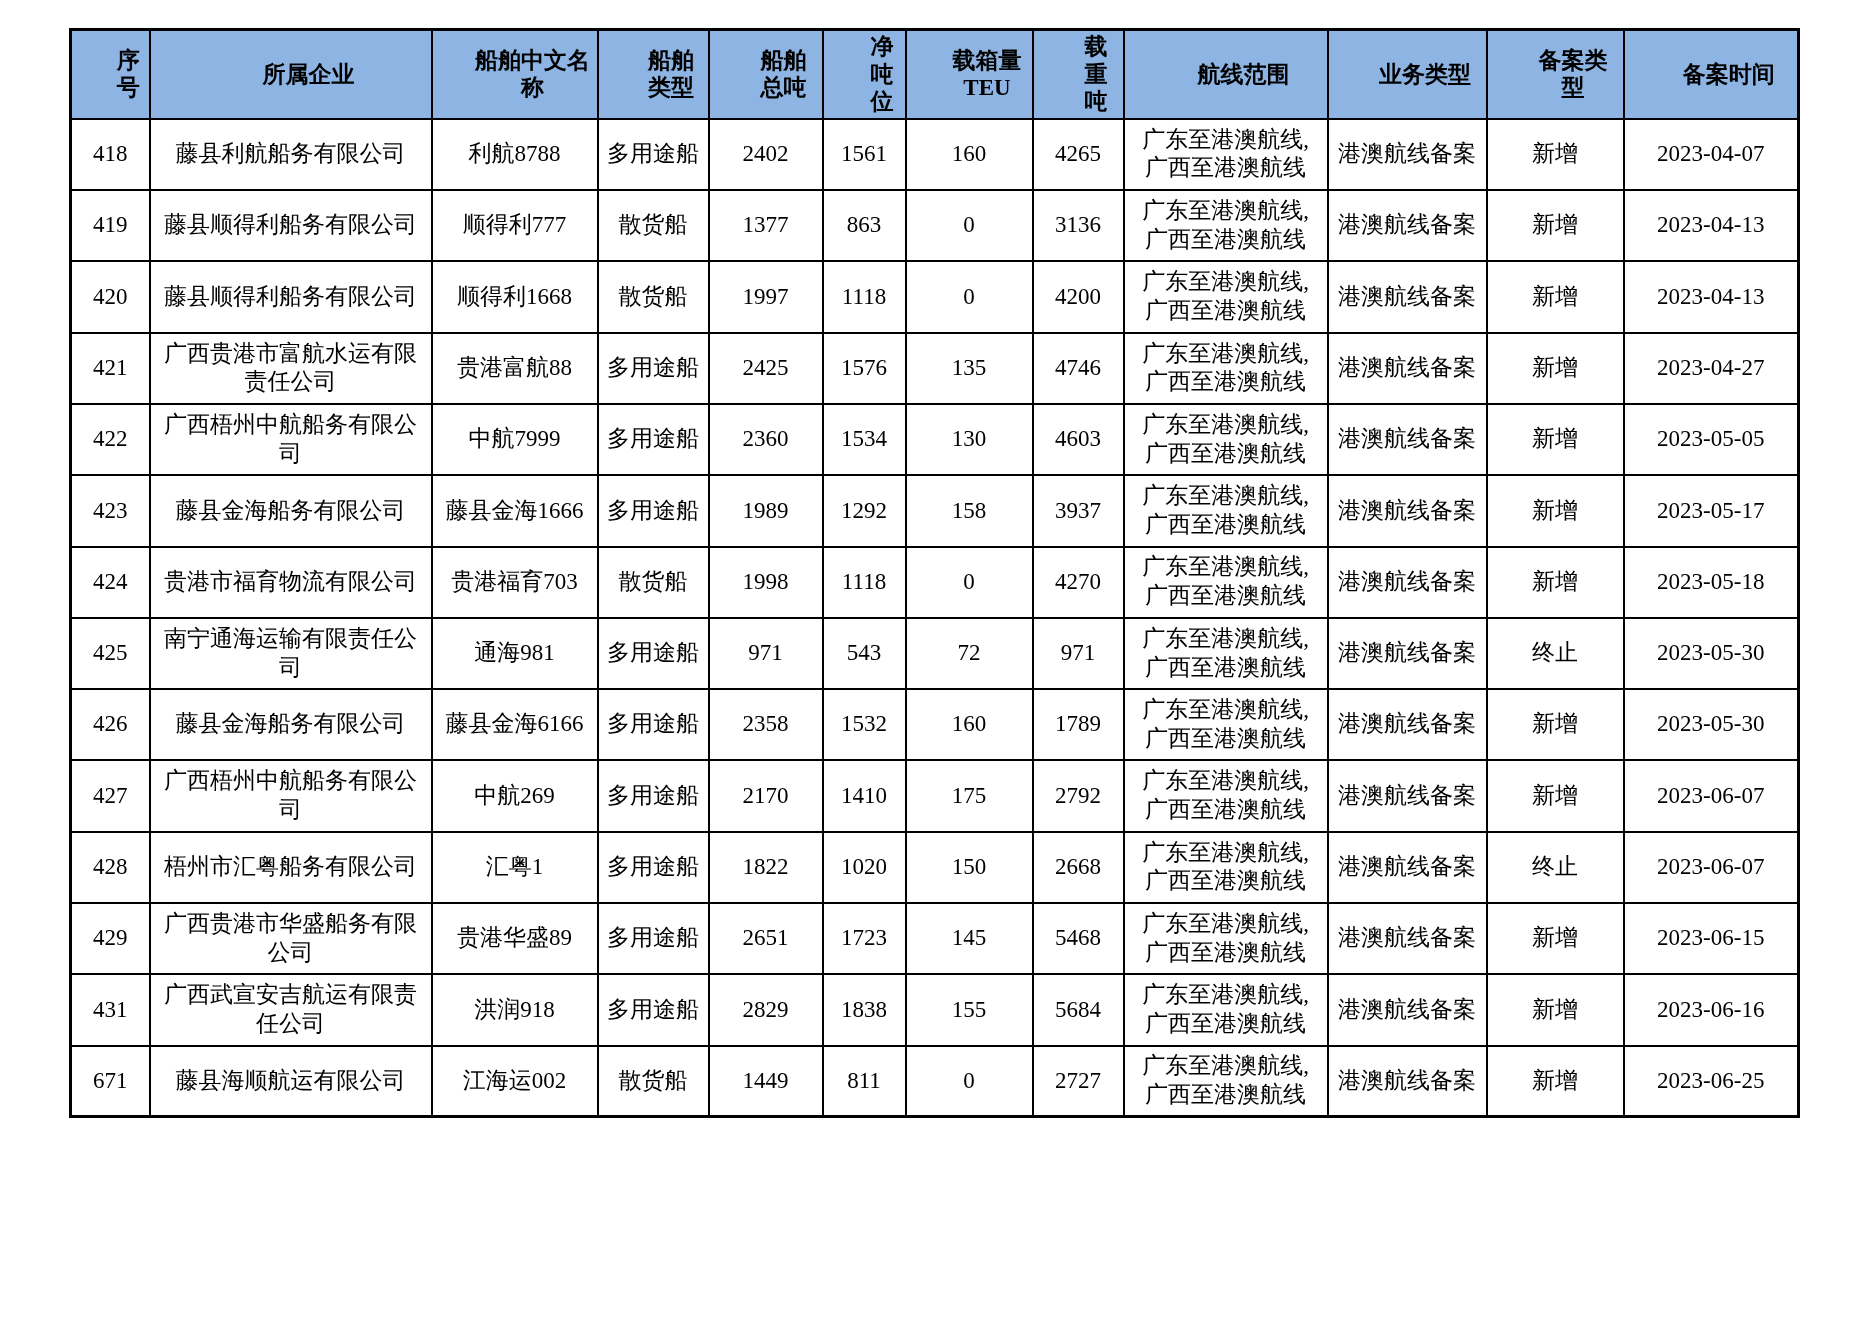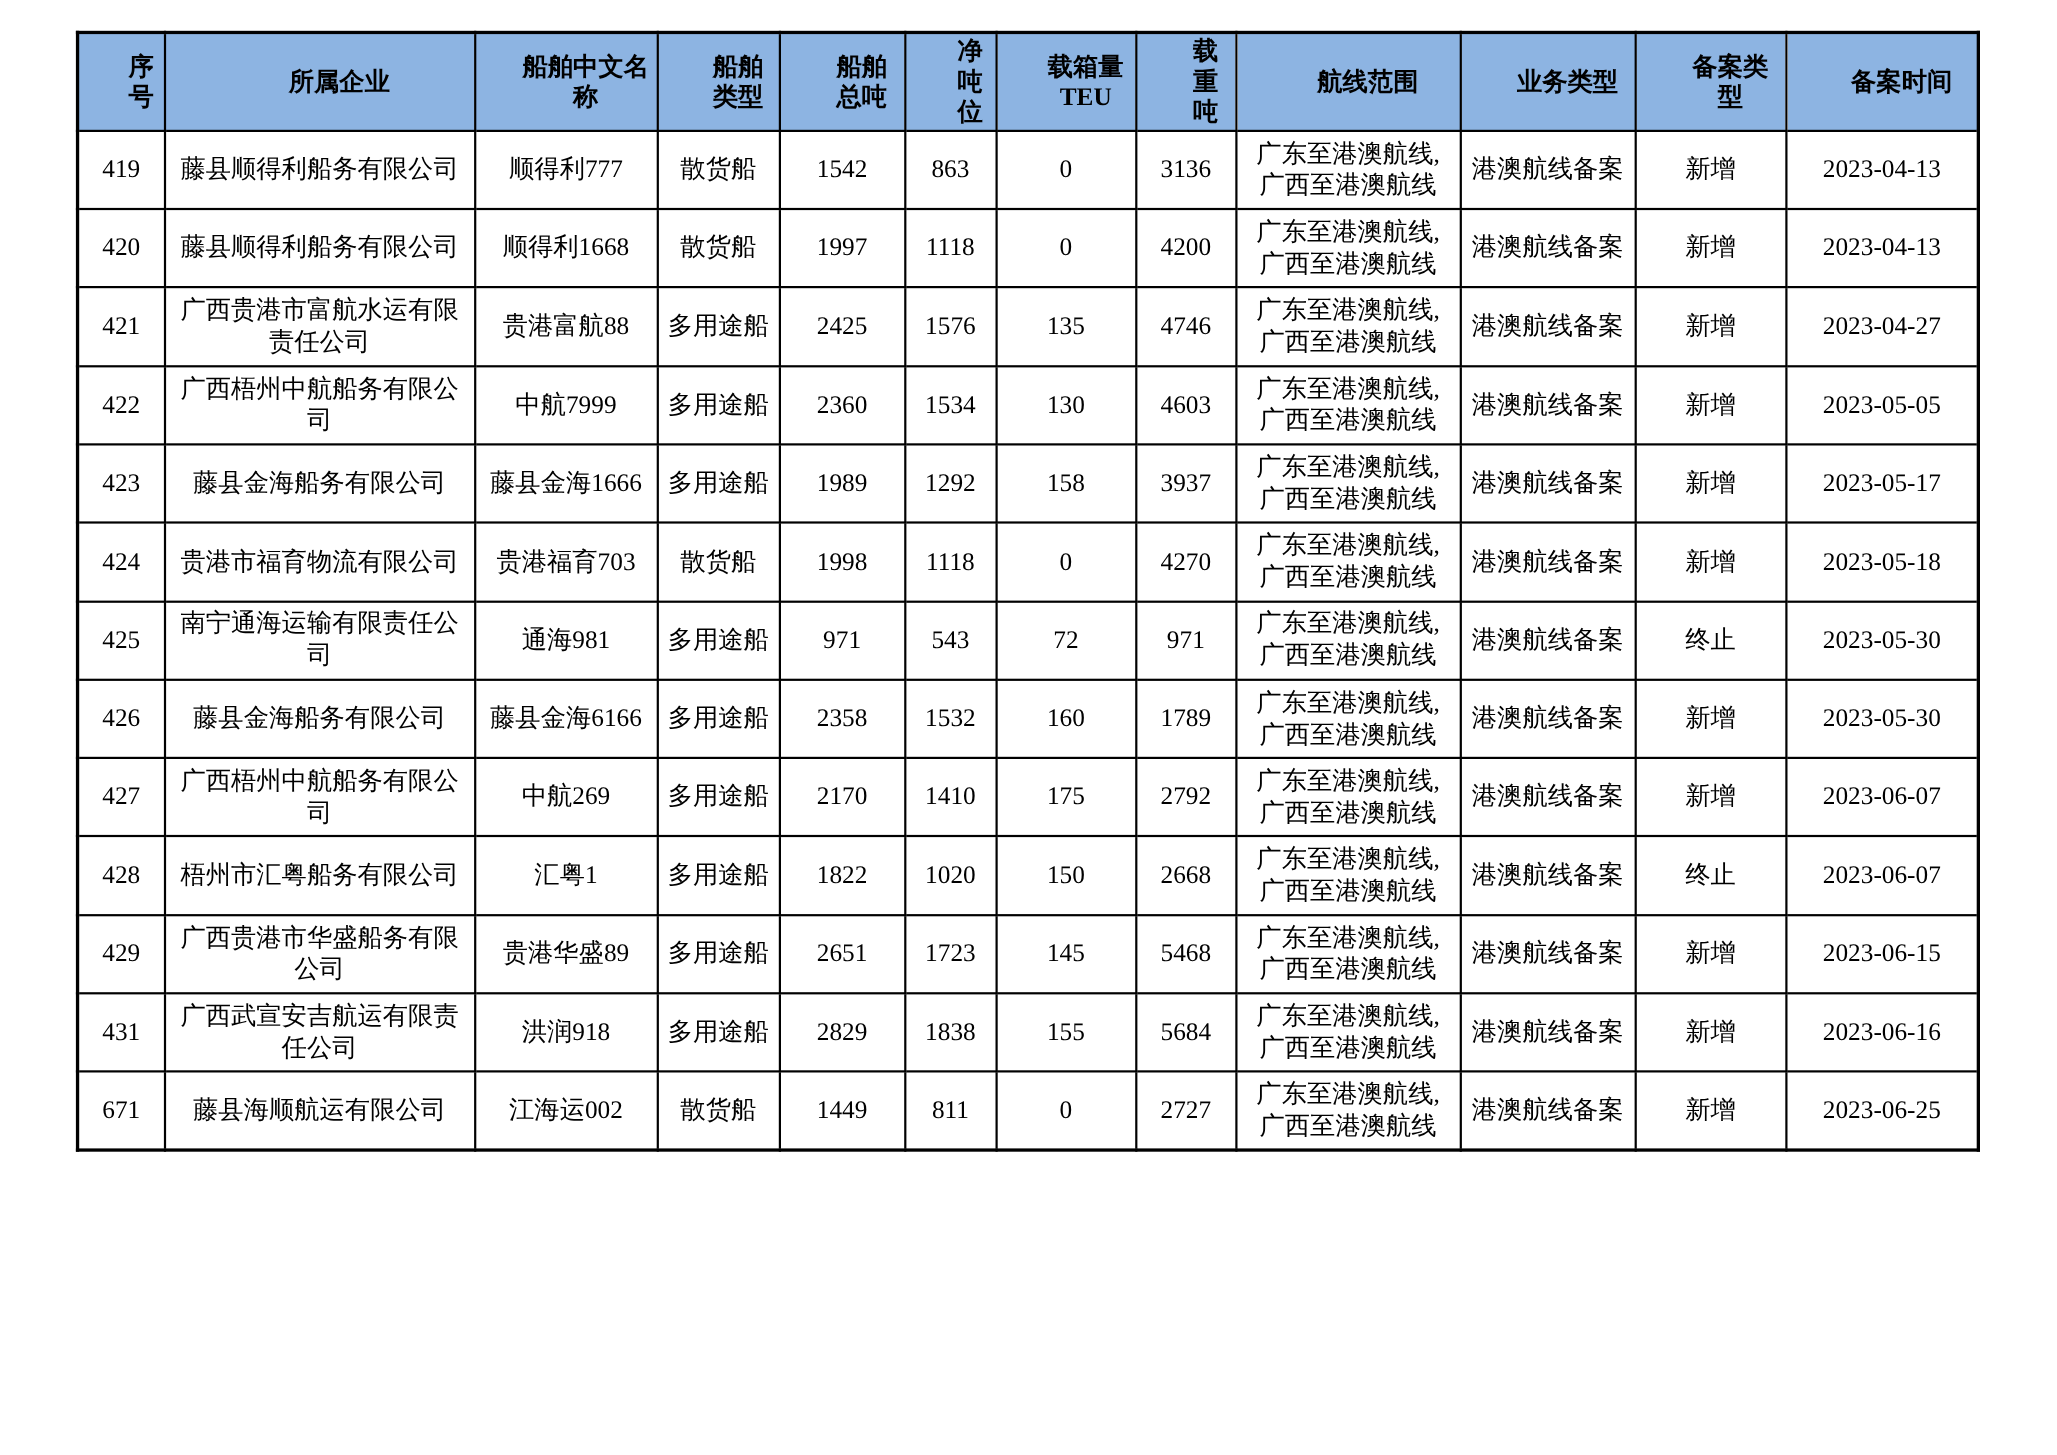--- a/index.html
+++ b/index.html
@@ -104,25 +104,40 @@
           <th>载箱量TEU</th>
           <th>载重吨</th>
           <th>航线范围</th>
           <th>业务类型</th>
           <th>备案类型</th>
           <th>备案时间</th>
         </tr>
     </thead>
     <tbody>
         <tr>
+          <td class="col-seq">418</td>
+          <td class="col-company">藤县利航船务有限公司</td>
+          <td class="col-ship_name">利航8788</td>
+          <td class="col-ship_type">多用途船</td>
+          <td class="col-gross_tonnage">2402</td>
+          <td class="col-net_tonnage">1561</td>
+          <td class="col-teu">160</td>
+          <td class="col-dwt">4265</td>
+          <td class="col-route">广东至港澳航线,
+广西至港澳航线</td>
+          <td class="col-business_type">港澳航线备案</td>
+          <td class="col-filing_type">新增</td>
+          <td class="col-filing_date">2023-04-07</td>
+        </tr>
+        <tr>
           <td class="col-seq">419</td>
           <td class="col-company">藤县顺得利船务有限公司</td>
           <td class="col-ship_name">顺得利777</td>
           <td class="col-ship_type">散货船</td>
-          <td class="col-gross_tonnage">1542</td>
+          <td class="col-gross_tonnage">1377</td>
           <td class="col-net_tonnage">863</td>
           <td class="col-teu">0</td>
           <td class="col-dwt">3136</td>
           <td class="col-route">广东至港澳航线,
 广西至港澳航线</td>
           <td class="col-business_type">港澳航线备案</td>
           <td class="col-filing_type">新增</td>
           <td class="col-filing_date">2023-04-13</td>
         </tr>
         <tr>

